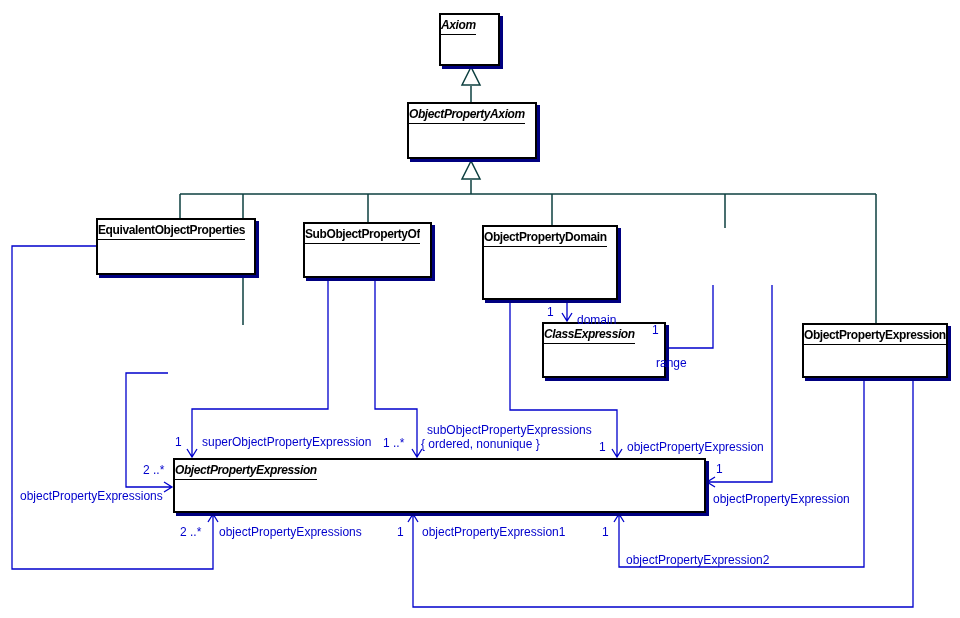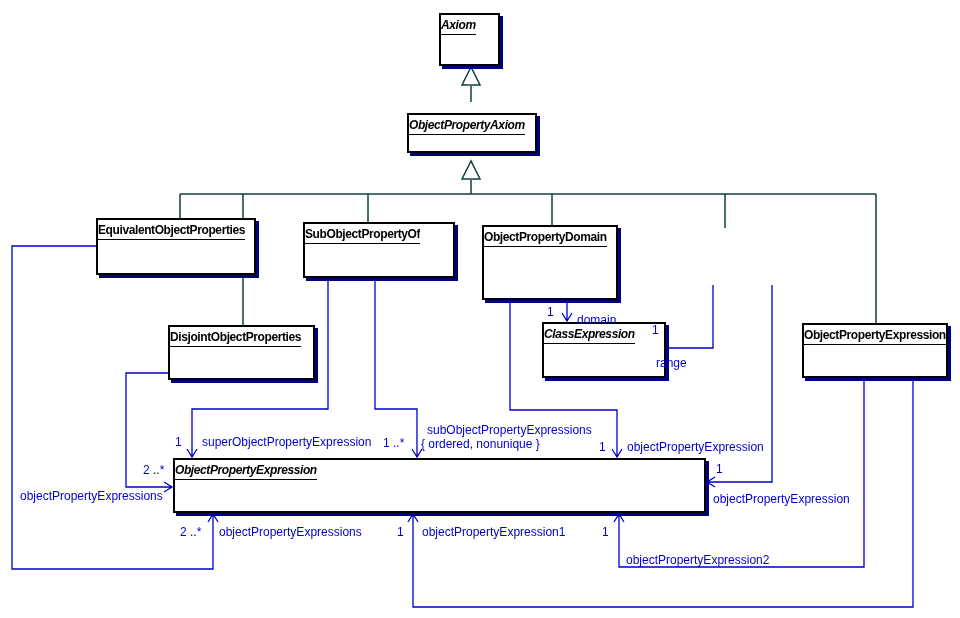--- a/index.html
+++ b/index.html
@@ -52,50 +52,45 @@
       <path d="M913,378 L913,607 L413,607 L413,514 M408,522 L413,514 L418,522"></path>
     </g>
   </svg>
 
   <div class="uml-class abstract" style="left:439px;top:13px;width:61px;height:53px">
     <div class="uml-title">Axiom</div>
     <div class="uml-attrs"></div>
     <div class="uml-ops"></div>
   </div>
 
-  <div class="uml-class abstract" style="left:407px;top:113px;width:130px;height:40px">
+  <div class="uml-class abstract" style="left:407px;top:102px;width:130px;height:57px">
     <div class="uml-title">ObjectPropertyAxiom</div>
     <div class="uml-attrs"></div>
     <div class="uml-ops"></div>
   </div>
 
   <div class="uml-class" style="left:96px;top:218px;width:160px;height:57px">
     <div class="uml-title">EquivalentObjectProperties</div>
     <div class="uml-attrs"></div>
     <div class="uml-ops"></div>
   </div>
 
-  <div class="uml-class" style="left:303px;top:222px;width:152px;height:56px">
+  <div class="uml-class" style="left:303px;top:222px;width:129px;height:56px">
     <div class="uml-title">SubObjectPropertyOf</div>
     <div class="uml-attrs"></div>
     <div class="uml-ops"></div>
   </div>
 
   <div class="uml-class" style="left:482px;top:225px;width:136px;height:75px">
     <div class="uml-title">ObjectPropertyDomain</div>
     <div class="uml-attrs"></div>
     <div class="uml-ops"></div>
   </div>
 
 
-  <div class="uml-class" style="left:168px;top:325px;width:147px;height:55px">
-    <div class="uml-title">DisjointObjectProperties</div>
-    <div class="uml-attrs"></div>
-    <div class="uml-ops"></div>
-  </div>
 
   <div class="uml-class abstract" style="left:542px;top:322px;width:124px;height:56px">
     <div class="uml-title">ClassExpression</div>
     <div class="uml-attrs"></div>
     <div class="uml-ops"></div>
   </div>
 
   <div class="uml-class" style="left:802px;top:323px;width:146px;height:55px">
     <div class="uml-title">ObjectPropertyExpression</div>
     <div class="uml-attrs"></div>

